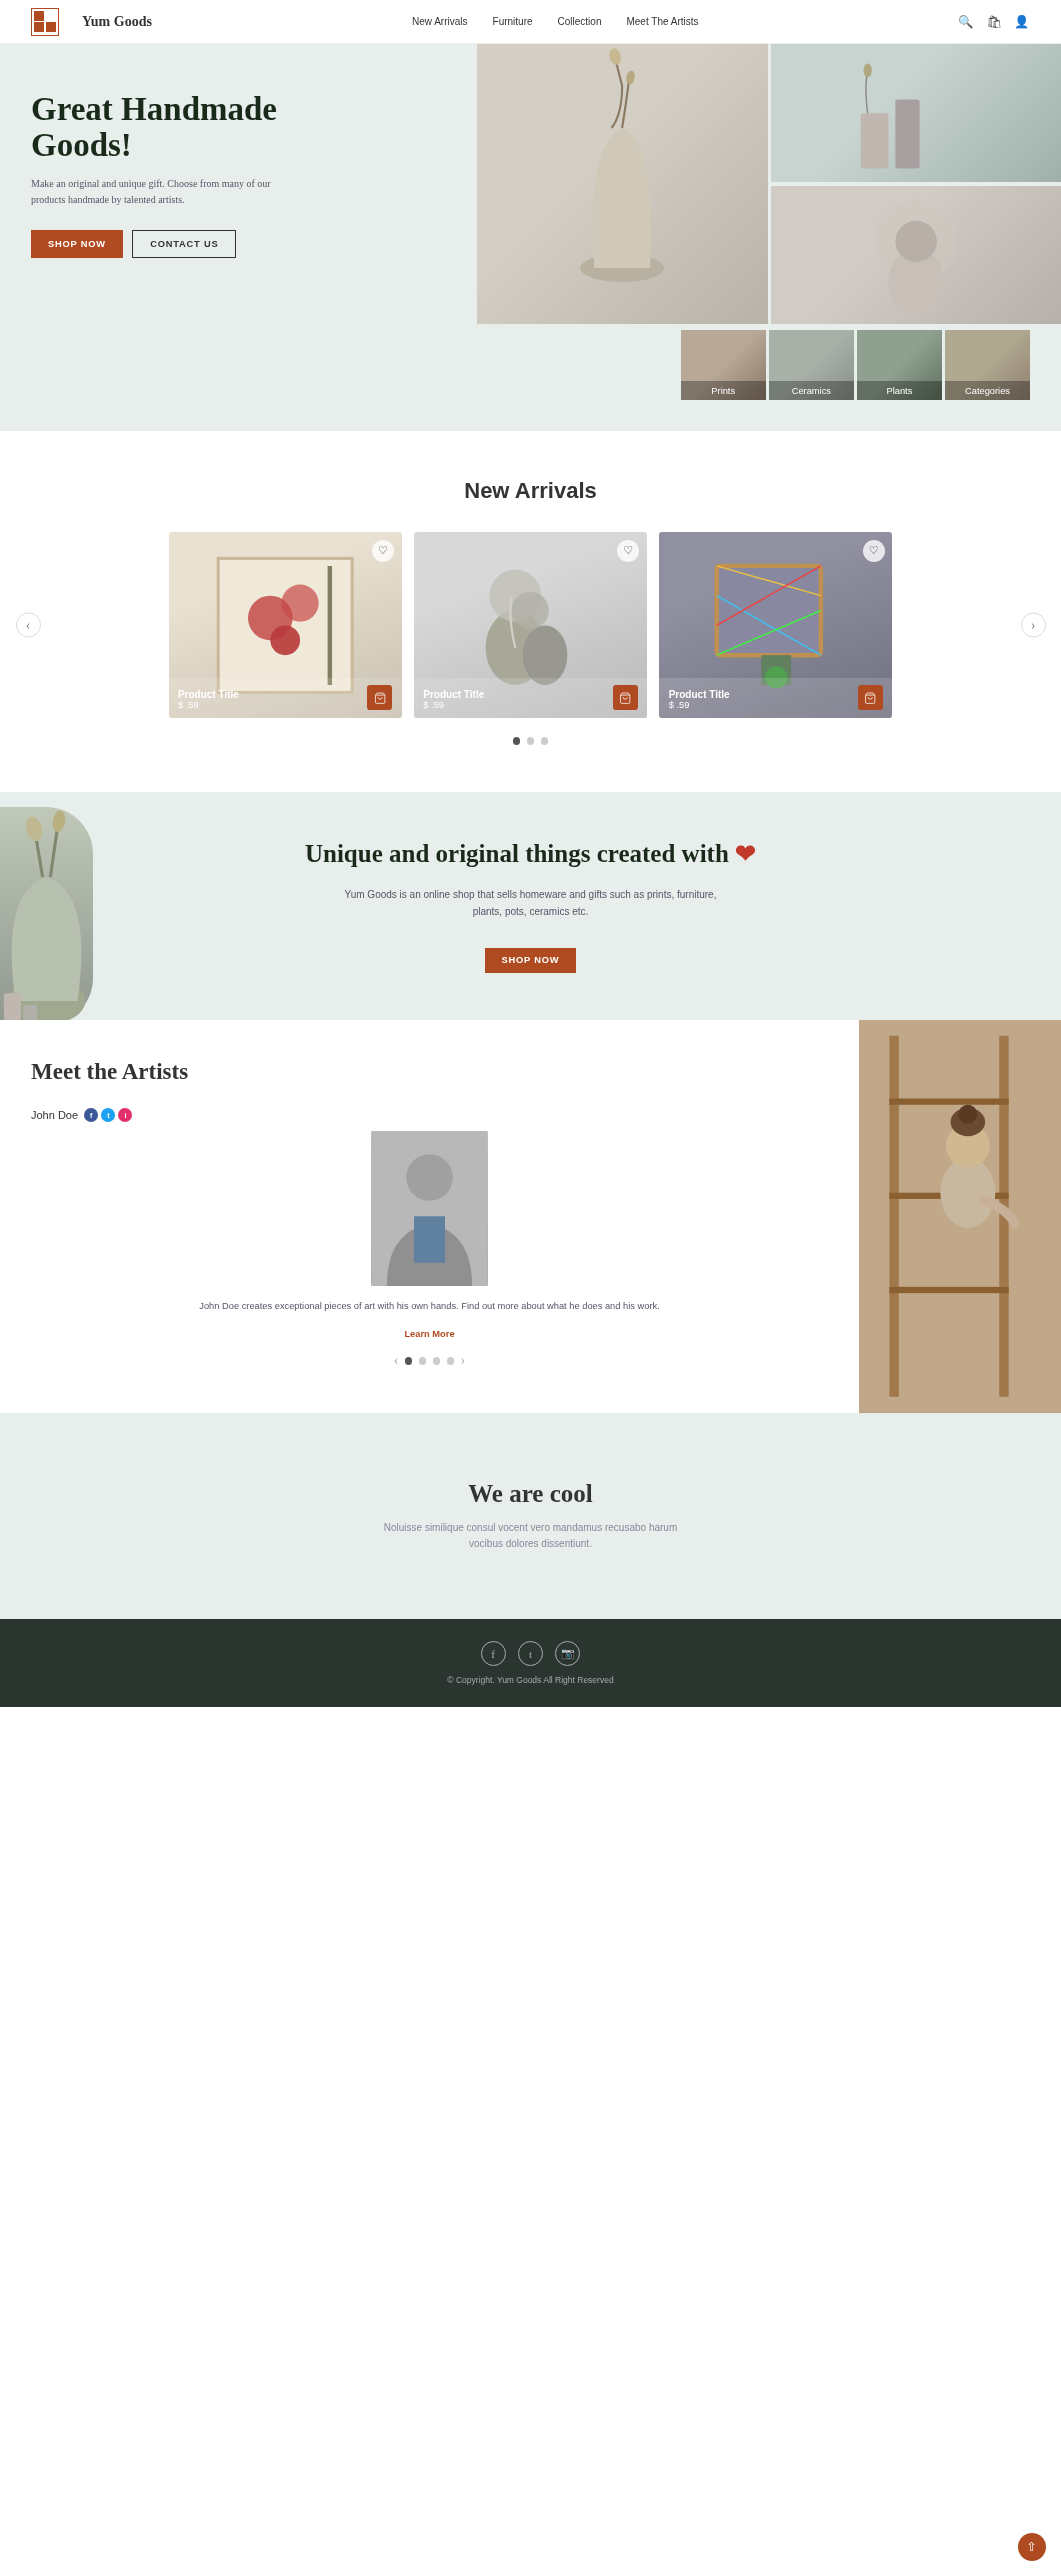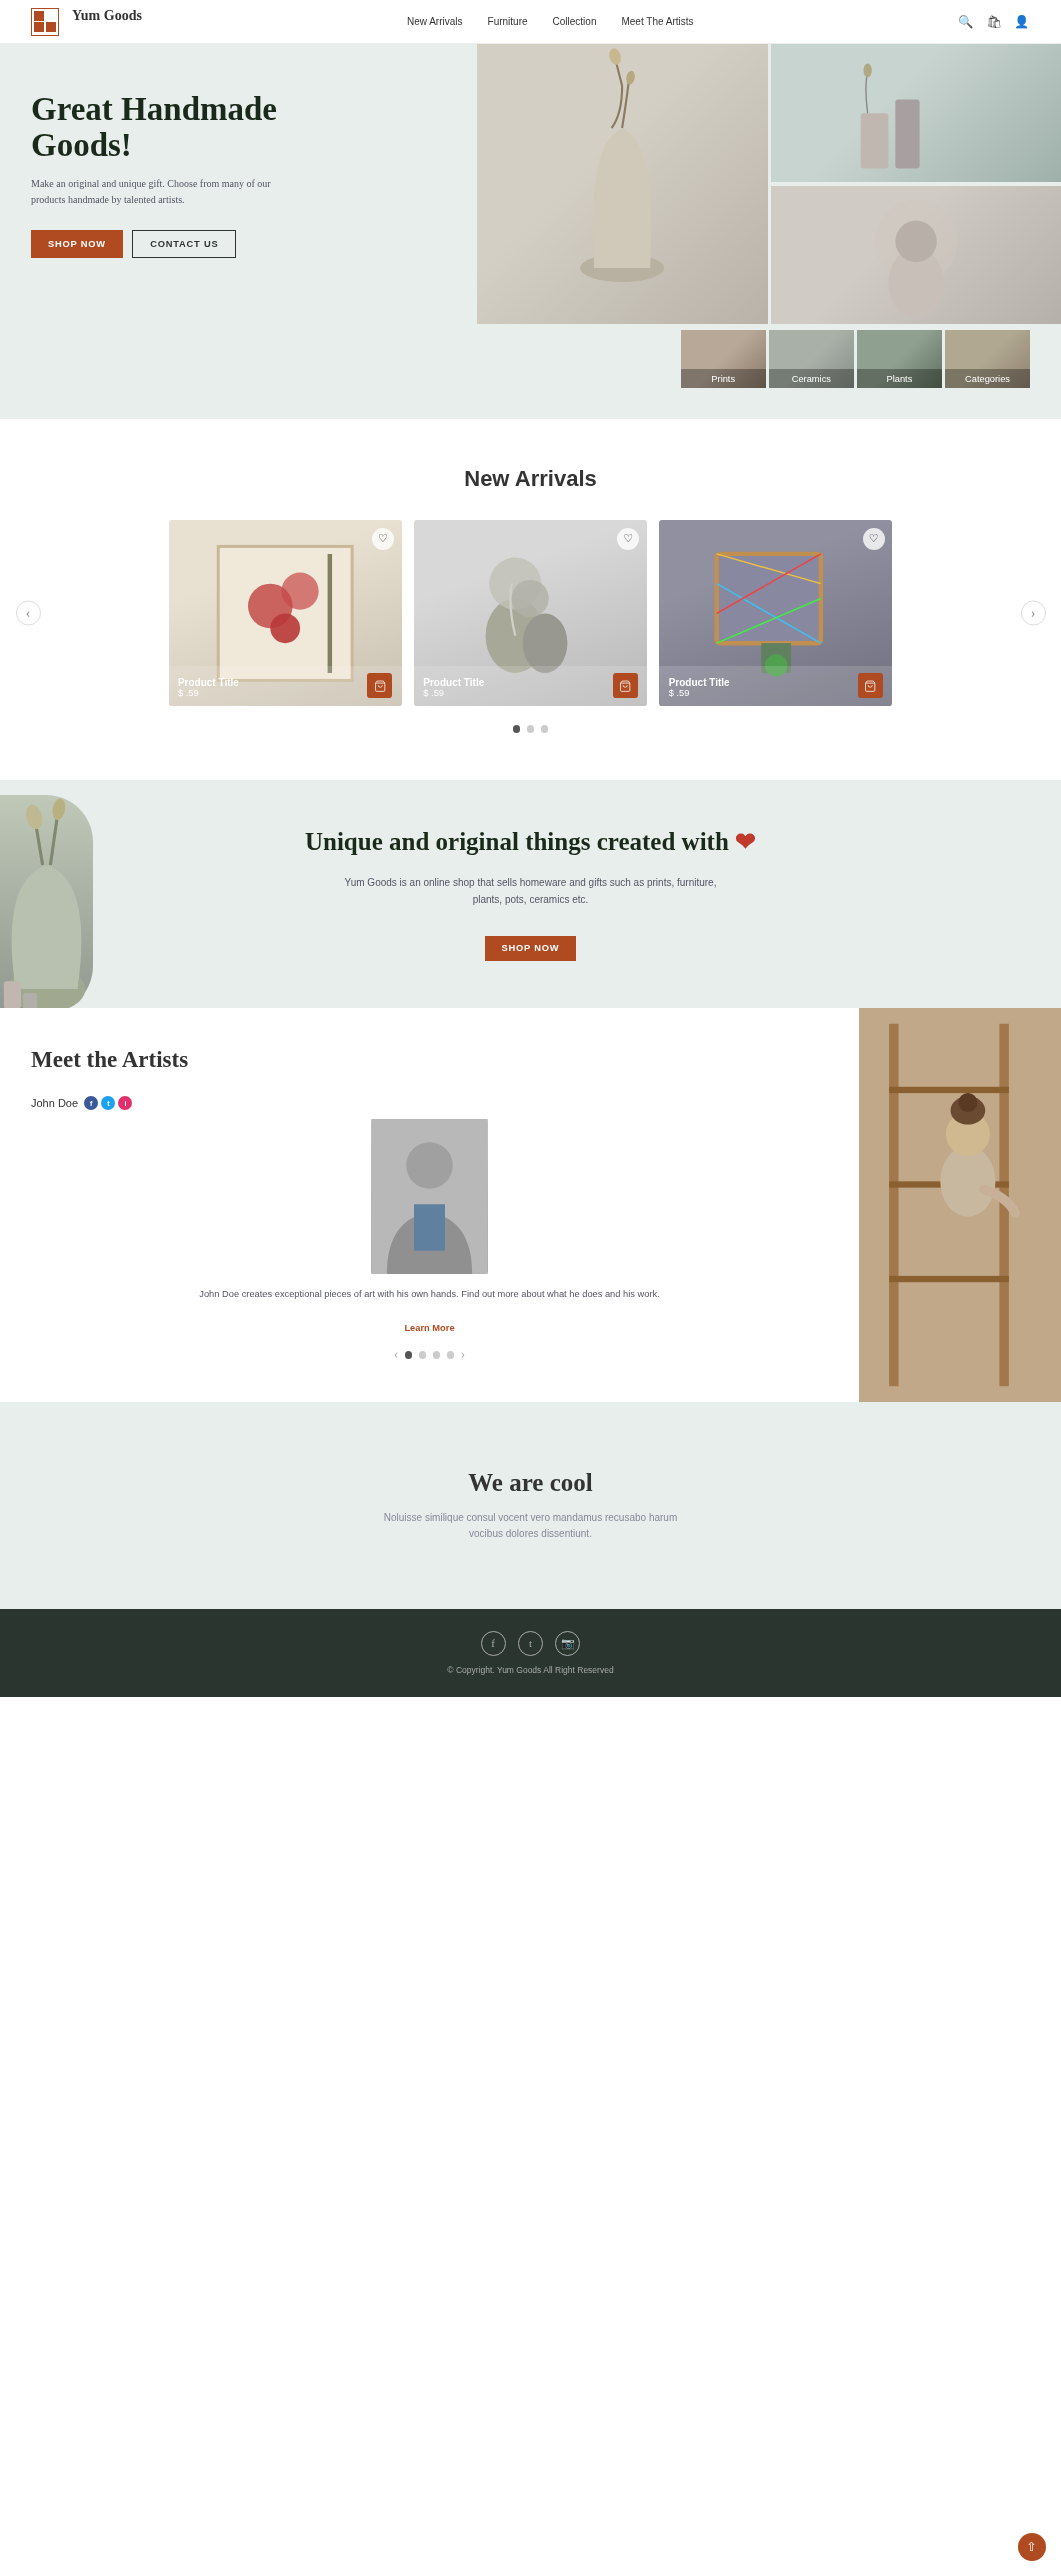--- a/index.html
+++ b/index.html
@@ -4,21 +4,21 @@
   <style>
     * { margin: 0; padding: 0; box-sizing: border-box; }
     body { font-family: 'Georgia', serif; background: #fff; color: #333; }
 
     
     nav {
       display: flex; align-items: center; justify-content: space-between;
       padding: 0 31px; height: 44px; background: #fff;
       border-bottom: 0.8px solid #eee; position: sticky; top: 0; z-index: 100;
     }
-    .nav-logo { display: flex; align-items: flex-start; gap: 13px; font-weight: bold; font-size: 14px; }
+    .nav-logo { display: flex; align-items: center; gap: 23px; font-weight: bold; font-size: 14px; }
     .logo-icon {
       width: 28px; height: 28px; border: 1.6px solid #b04a20;
       display: grid; grid-template-columns: 1fr 1fr; grid-template-rows: 1fr 1fr;
       gap: 1.6px; padding: 2.3px;
     }
     .logo-icon span { background: #b04a20; display: block; }
     .logo-icon span:nth-child(2) { background: transparent; }
     .nav-links { display: flex; gap: 25px; font-size: 10px; font-family: sans-serif; }
     .nav-links a { text-decoration: none; color: #333; }
     .nav-icons { display: flex; gap: 12.4px; align-items: center; }
@@ -53,21 +53,21 @@
     .hi1 { background: linear-gradient(135deg, #d4cfc5 40%, #b8b2a8 100%); }
     .hi2 { background: linear-gradient(135deg, #c8d4d0 40%, #9fb0aa 100%); }
     .hi3 { background: linear-gradient(135deg, #d0cbc5 40%, #b5b0aa 100%); }
 
     
     .categories-row {
       display: flex; gap: 3.1px; padding: 6.2px 31px; background: #e8eeeb;
       justify-content: flex-end; padding-bottom: 31px;
     }
     .cat-tile {
-      width: 85px; height: 58px; position: relative; overflow: hidden; cursor: pointer;
+      width: 85px; height: 70px; position: relative; overflow: hidden; cursor: pointer;
     }
     .cat-tile-bg { width: 100%; height: 100%; }
     .cat1 { background: linear-gradient(135deg, #b8a898 50%, #8a7868 100%); }
     .cat2 { background: linear-gradient(135deg, #a8b0a8 50%, #888f88 100%); }
     .cat3 { background: linear-gradient(135deg, #90a090 50%, #607060 100%); }
     .cat4 { background: linear-gradient(135deg, #b0a890 50%, #908070 100%); }
     .cat-label {
       position: absolute; bottom: 0; left: 0; right: 0; text-align: center;
       color: #fff; font-size: 9.3px; font-family: sans-serif; padding: 4.7px;
       background: rgba(0,0,0,0.3);
@@ -144,21 +144,21 @@
       width: 14px; height: 14px; border-radius: 50%; background: #3b5998;
       display: flex; align-items: center; justify-content: center;
       font-size: 7px; color: #fff; font-weight: bold;
     }
     .si-twitter { background: #1da1f2; }
     .si-insta { background: #e1306c; }
     .artist-photo {
       width: 117px; height: 155px; background: linear-gradient(180deg, #c8c8c8 0%, #a0a0a0 100%);
       margin: 0 auto 12.4px; border-radius: 3.1px;
     }
-    .artist-bio { font-size: 9.3px; color: #556; line-height: 1.6; font-family: sans-serif; margin-bottom: 18px; }
+    .artist-bio { font-size: 9.3px; color: #556; line-height: 1.6; font-family: sans-serif; margin-bottom: 12px; }
     .learn-more { color: #b04a20; font-size: 9.3px; font-weight: bold; cursor: pointer; font-family: sans-serif; }
     .artist-dots { display: flex; gap: 6.2px; justify-content: center; margin-top: 12.4px; align-items: center; }
     .artist-arrow { cursor: pointer; font-size: 14px; color: #aaa; }
     .meet-right {
       width: 202px; background: linear-gradient(180deg, #c8b8a0 0%, #a89880 100%);
       overflow: hidden;
     }
 
     
     .cool-section {

